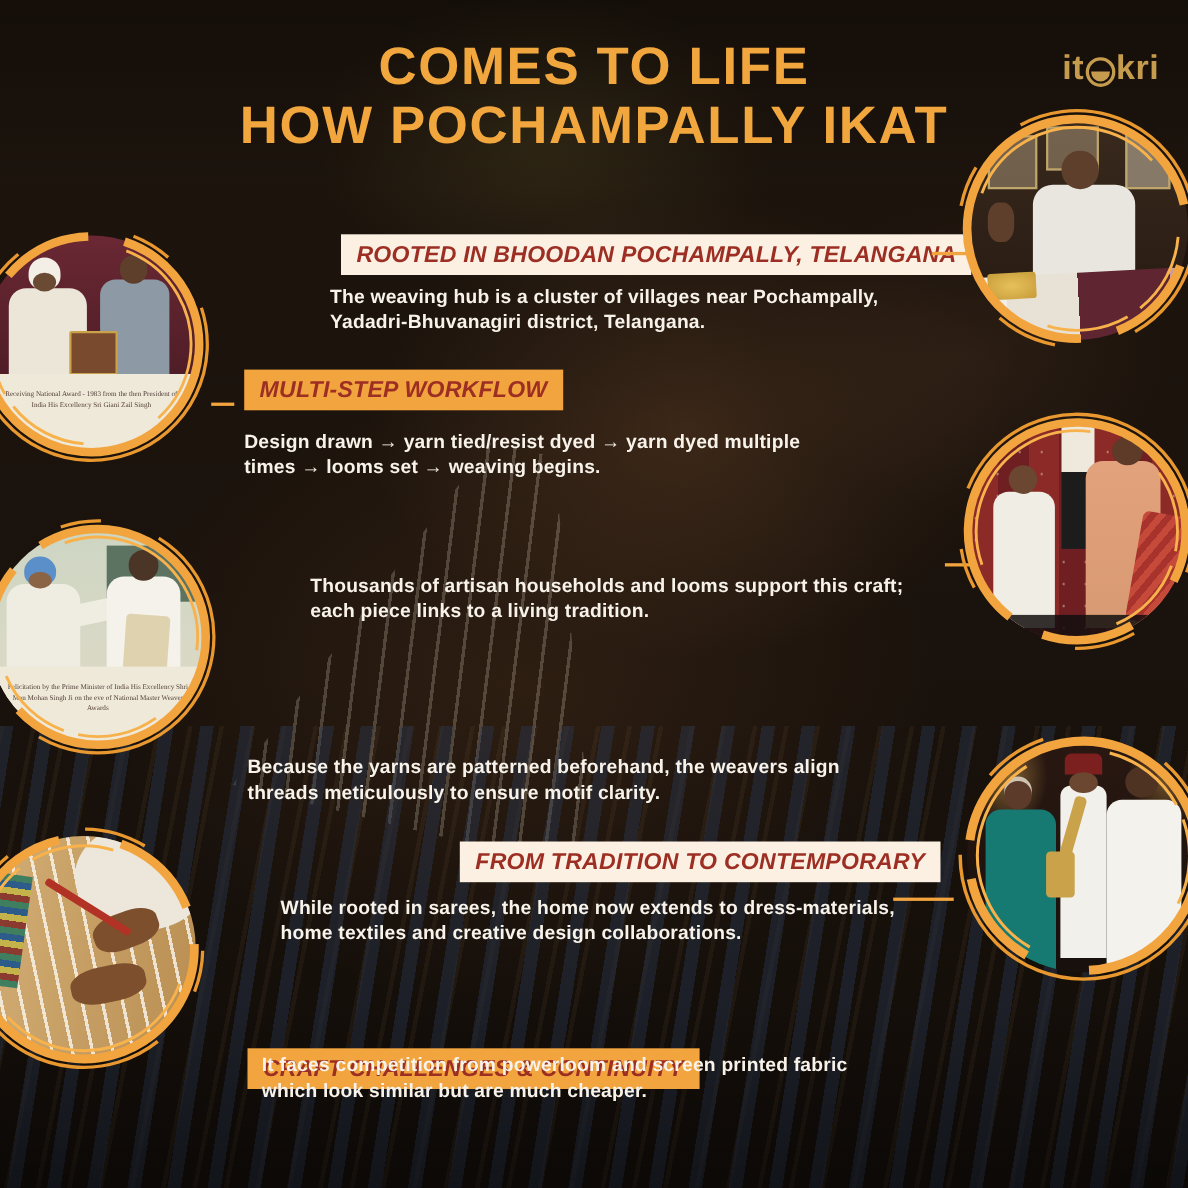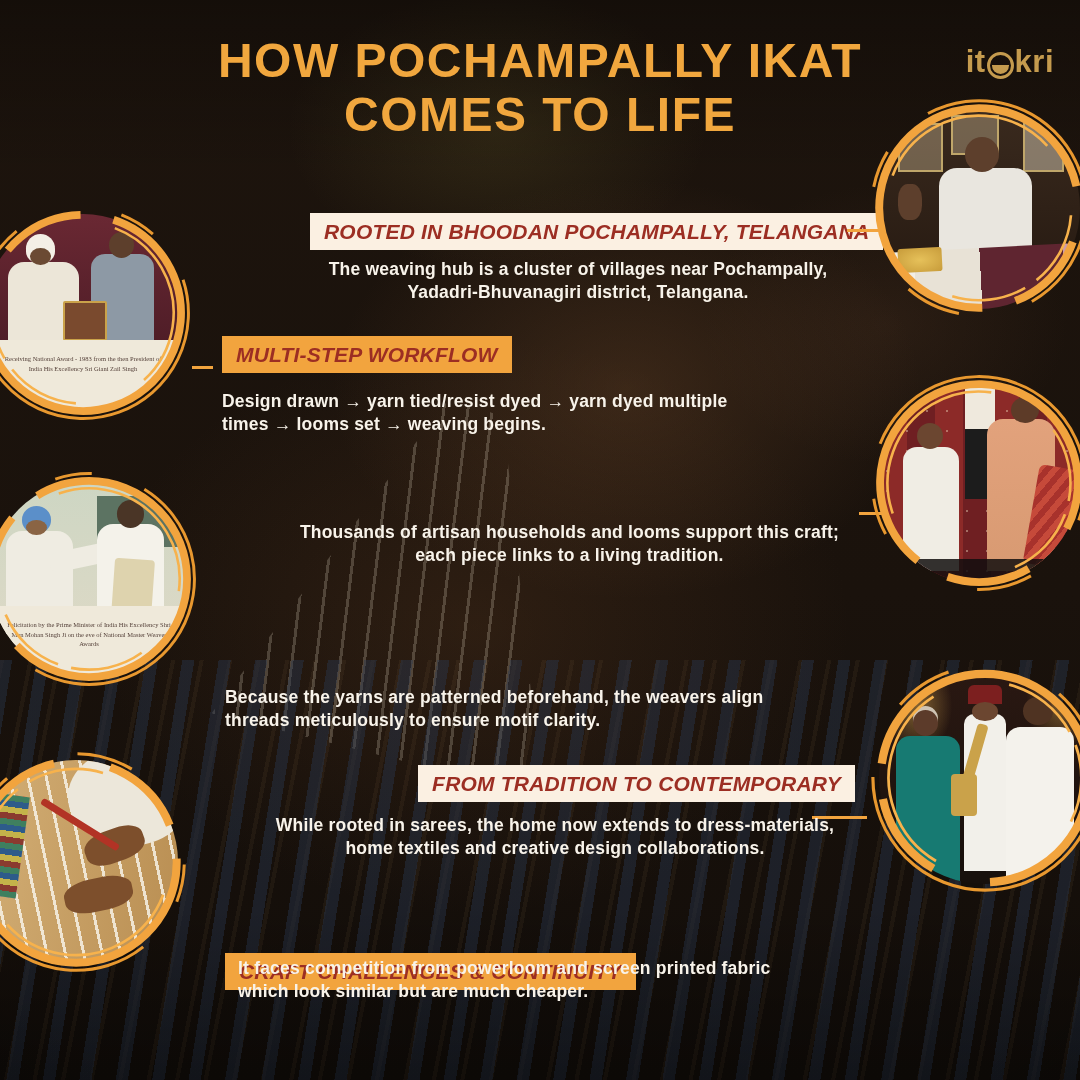--- a/index.html
+++ b/index.html
@@ -34,21 +34,21 @@
   .logo-o::after{content:"";position:absolute;left:2px;right:2px;bottom:2px;height:42%;
     background:#C59B4E;border-radius:0 0 10px 10px;}
 
   
   .label{position:absolute;font-style:italic;font-weight:800;font-size:21px;line-height:1;
     color:#9C2E23;padding:8px 14px;white-space:nowrap;letter-spacing:.2px;}
   .label.cream{background:#FBF0E2;}
   .label.orange{background:#F2A43E;}
   .body{position:absolute;font-weight:700;font-size:17.5px;line-height:1.32;
     color:#F8F3EA;letter-spacing:.2px;}
-  .body.r{text-align:center;}
+  .body.r{text-align:left;}
   .connector{position:absolute;height:3px;background:#F2A43E;}
 
   #lab1{left:310px;top:213px;} #bod1{left:300px;top:258px;width:556px;}
   #lab2{left:222px;top:336px;} #bod2{left:222px;top:390px;width:540px;}
   #lab3{right:223px;top:475px;} #bod3{right:223px;top:521px;width:575px;}
   #lab4{left:225px;top:630px;} #bod4{left:225px;top:686px;width:570px;}
   #lab5{right:225px;top:765px;} #bod5{right:225px;top:814px;width:600px;}
   #lab6{left:225px;top:953px;} #bod6{left:238px;top:957px;width:580px;}
   #con1{left:847px;top:229px;width:58px;}
   #con2{left:192px;top:366px;width:21px;}
@@ -95,22 +95,22 @@
 <body>
 
 <div class="canvas">
 
   <div class="bg-base"></div>
   <div class="bg-fan"></div>
   <div class="bg-threads"></div>
   <div class="vignette"></div>
 
   <div class="title">
+    <div>COMES TO LIFE</div>
     <div>HOW POCHAMPALLY IKAT</div>
-    <div>COMES TO LIFE</div>
   </div>
 
   <div class="logo">
     <span>it</span>
     <span class="logo-o"></span>
     <span>kri</span>
   </div>
 
   <div class="label cream" id="lab1">ROOTED IN BHOODAN POCHAMPALLY, TELANGANA</div>
   <div class="connector" id="con1"></div>

